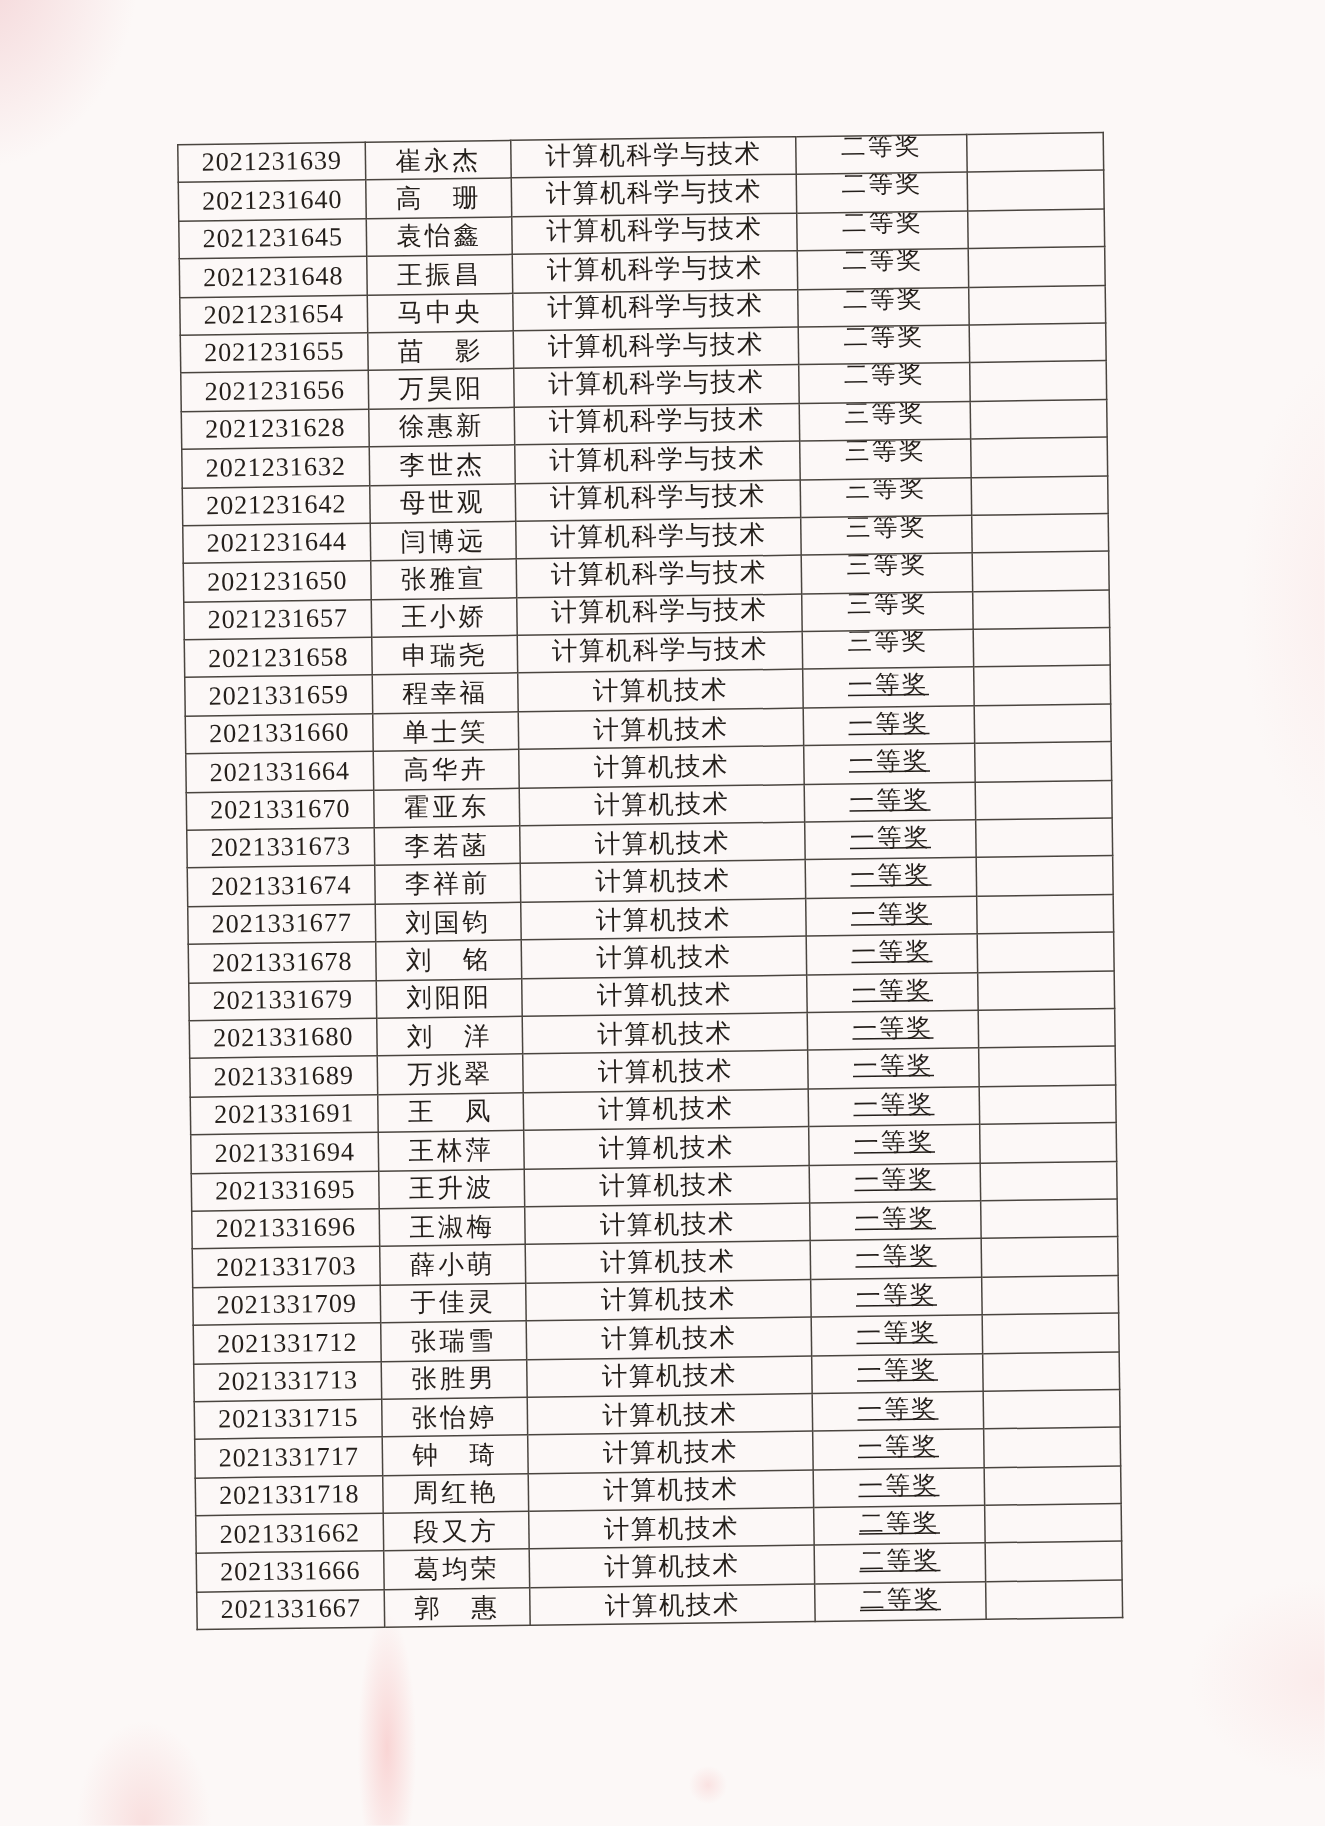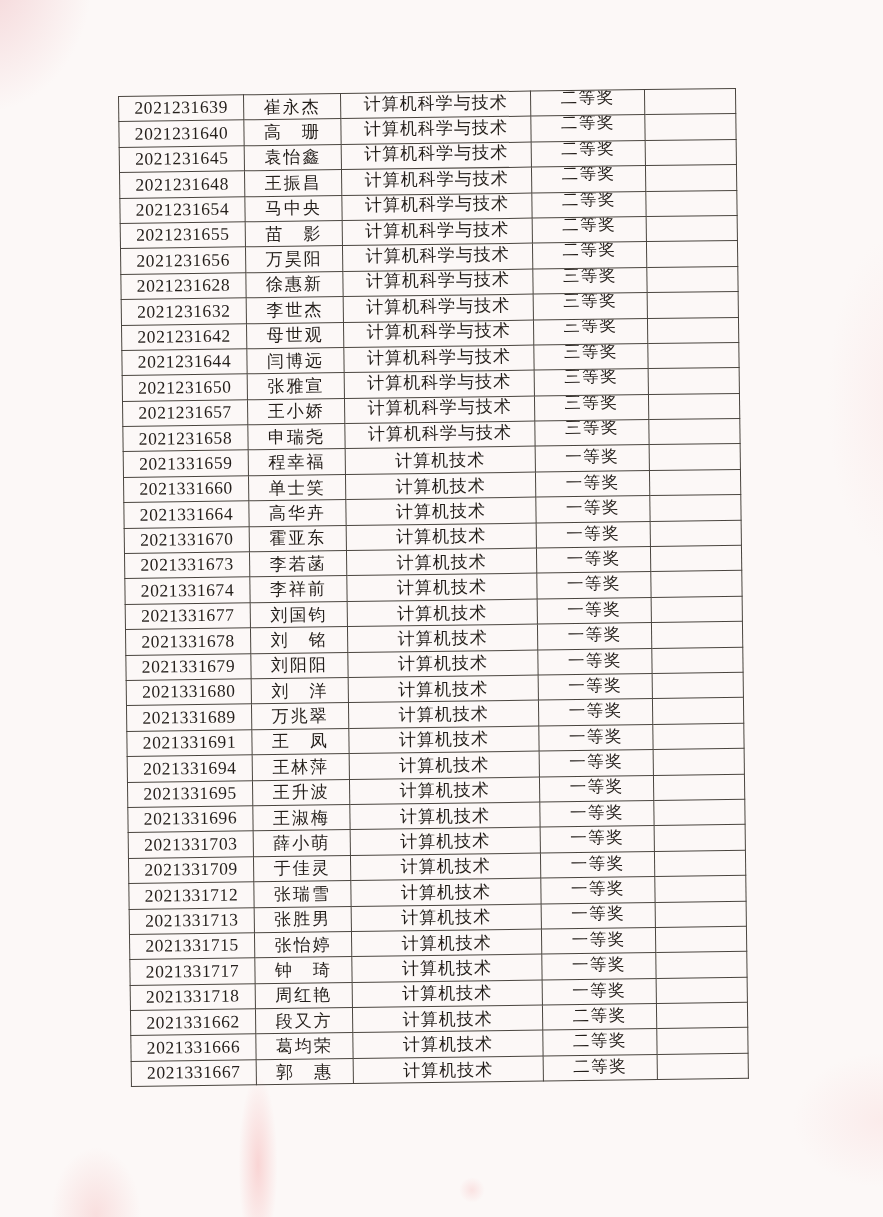--- a/index.html
+++ b/index.html
@@ -68,21 +68,21 @@
   }
   td.cell-award {
     font-size: 16.5px;
     letter-spacing: 1.5px;
     color: #241f1b;
   }
 
   
   tr:nth-child(-n+14) td.cell-award span { display: inline-block; transform: translateY(-5px); }
   tr:nth-child(-n+14) td.cell-major span { display: inline-block; transform: translateY(-2px); }
-  tr:nth-child(n+15)  td.cell-award span { display: inline-block; transform: translateY(-1px); }
+  tr:nth-child(n+15)  td.cell-award span { display: inline-block; transform: translateY(-1px); text-decoration: underline; }
 </style>
 </head>
 <body>
 
 <div class="scan-sheet">
   <table class="award-table">
     <colgroup>
       <col class="c-id">
       <col class="c-name">
       <col class="c-major">

